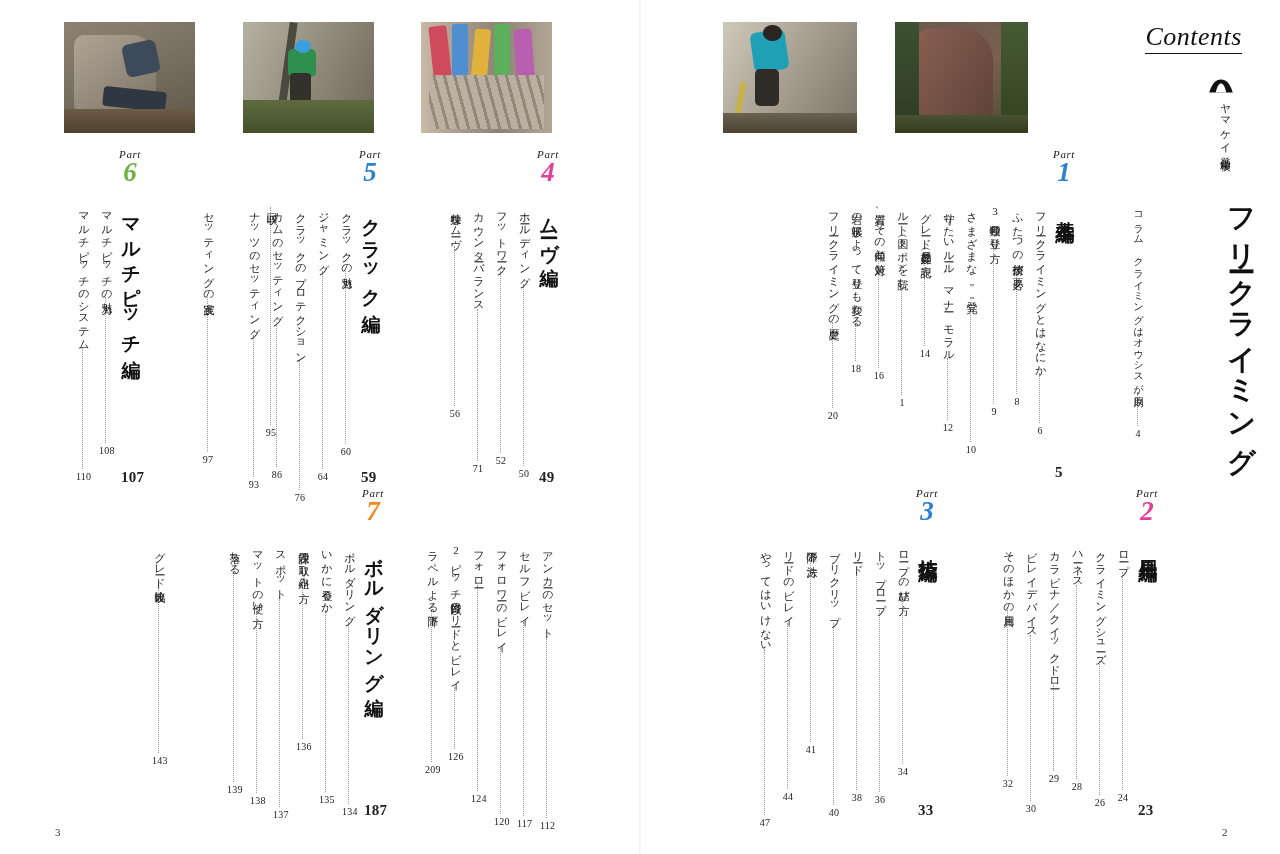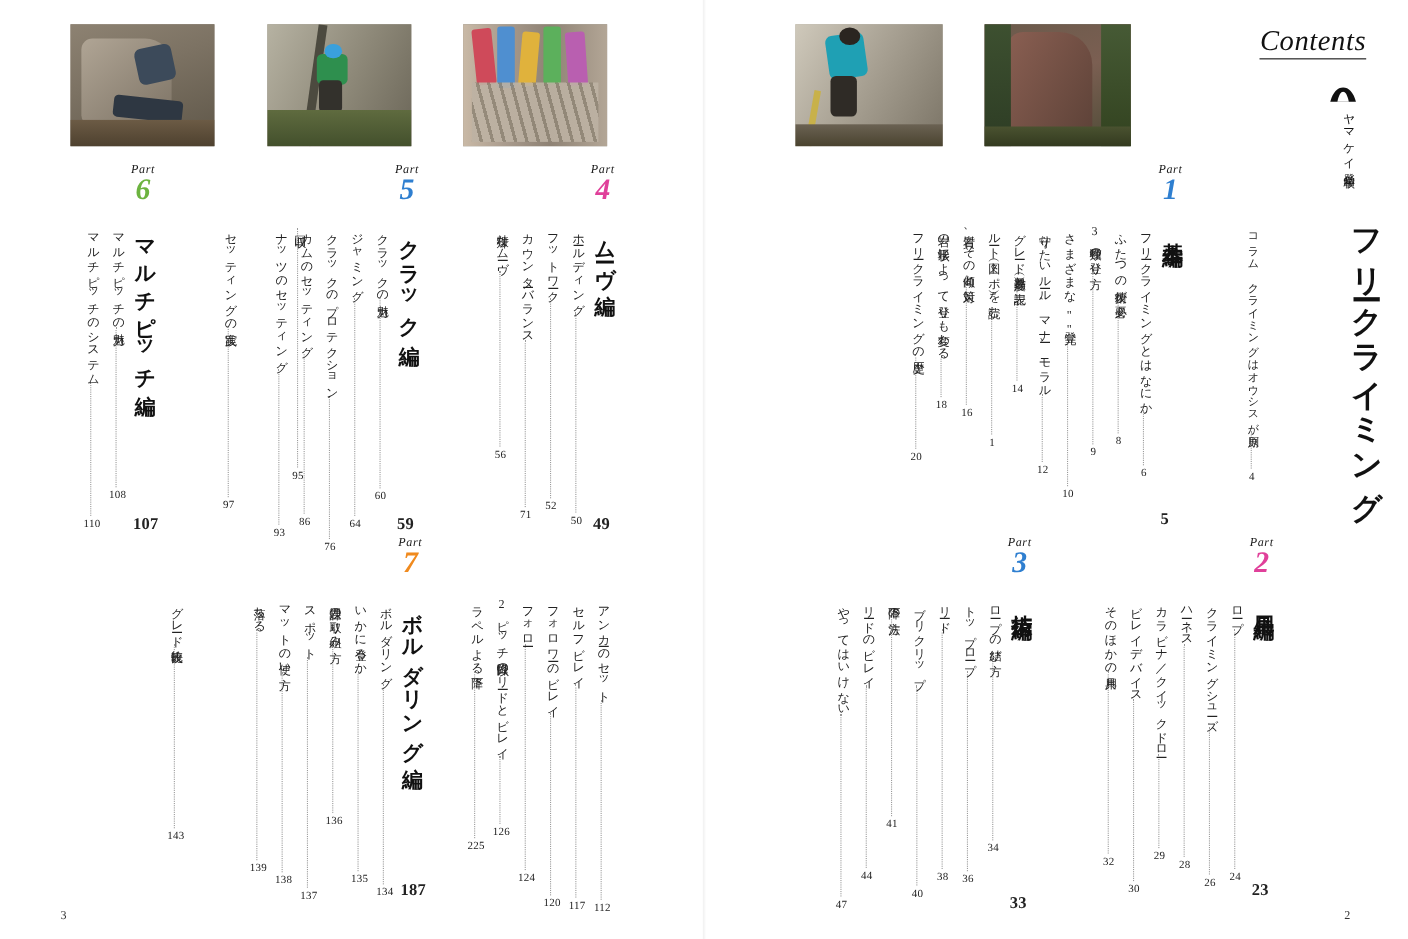--- a/index.html
+++ b/index.html
@@ -357,21 +357,21 @@
     <span class="pg">124</span>
   </div>
   <div class="entry" style="left:448px;top:544px;width:14px;">
     <span class="lbl">2ピッチ目以降のリードとビレイ</span>
     <span class="dots" style="height:62px;"></span>
     <span class="pg">126</span>
   </div>
   <div class="entry" style="left:425px;top:544px;width:14px;">
     <span class="lbl">ラペルよる下降</span>
     <span class="dots" style="height:152px;"></span>
-    <span class="pg">225</span>
+    <span class="pg">209</span>
   </div>
 
   <div class="part-block" style="left:1040px;top:148px;width:48px;">
     <div class="part-word">Part</div>
     <div class="part-num" style="color:#2f7fd0;">1</div>
   </div>
   <div class="sec-title vt" style="left:1052px;top:205px;">基本編</div>
   <div class="entry head" style="left:1058px;top:205px;width:18px;">
     <span class="pg" style="position:absolute;top:257px;left:-3px;">5</span>
   </div>
@@ -425,21 +425,21 @@
     <span class="dots" style="height:86px;"></span>
     <span class="pg">20</span>
   </div>
 
   <div class="part-block" style="left:903px;top:487px;width:48px;">
     <div class="part-word">Part</div>
     <div class="part-num" style="color:#2f7fd0;">3</div>
   </div>
   <div class="sec-title vt" style="left:915px;top:544px;">技術編</div>
   <div class="entry head" style="left:921px;top:544px;width:18px;">
-    <span class="pg" style="position:absolute;top:267px;left:-3px;text-align:right;">33</span>
+    <span class="pg" style="position:absolute;top:256px;left:-3px;text-align:right;">33</span>
   </div>
   <div class="entry" style="left:896px;top:544px;width:14px;">
     <span class="lbl">ロープの結び方</span>
     <span class="dots" style="height:166px;"></span>
     <span class="pg">34</span>
   </div>
   <div class="entry" style="left:873px;top:544px;width:14px;">
     <span class="lbl">トップロープ</span>
     <span class="dots" style="height:182px;"></span>
     <span class="pg">36</span>

